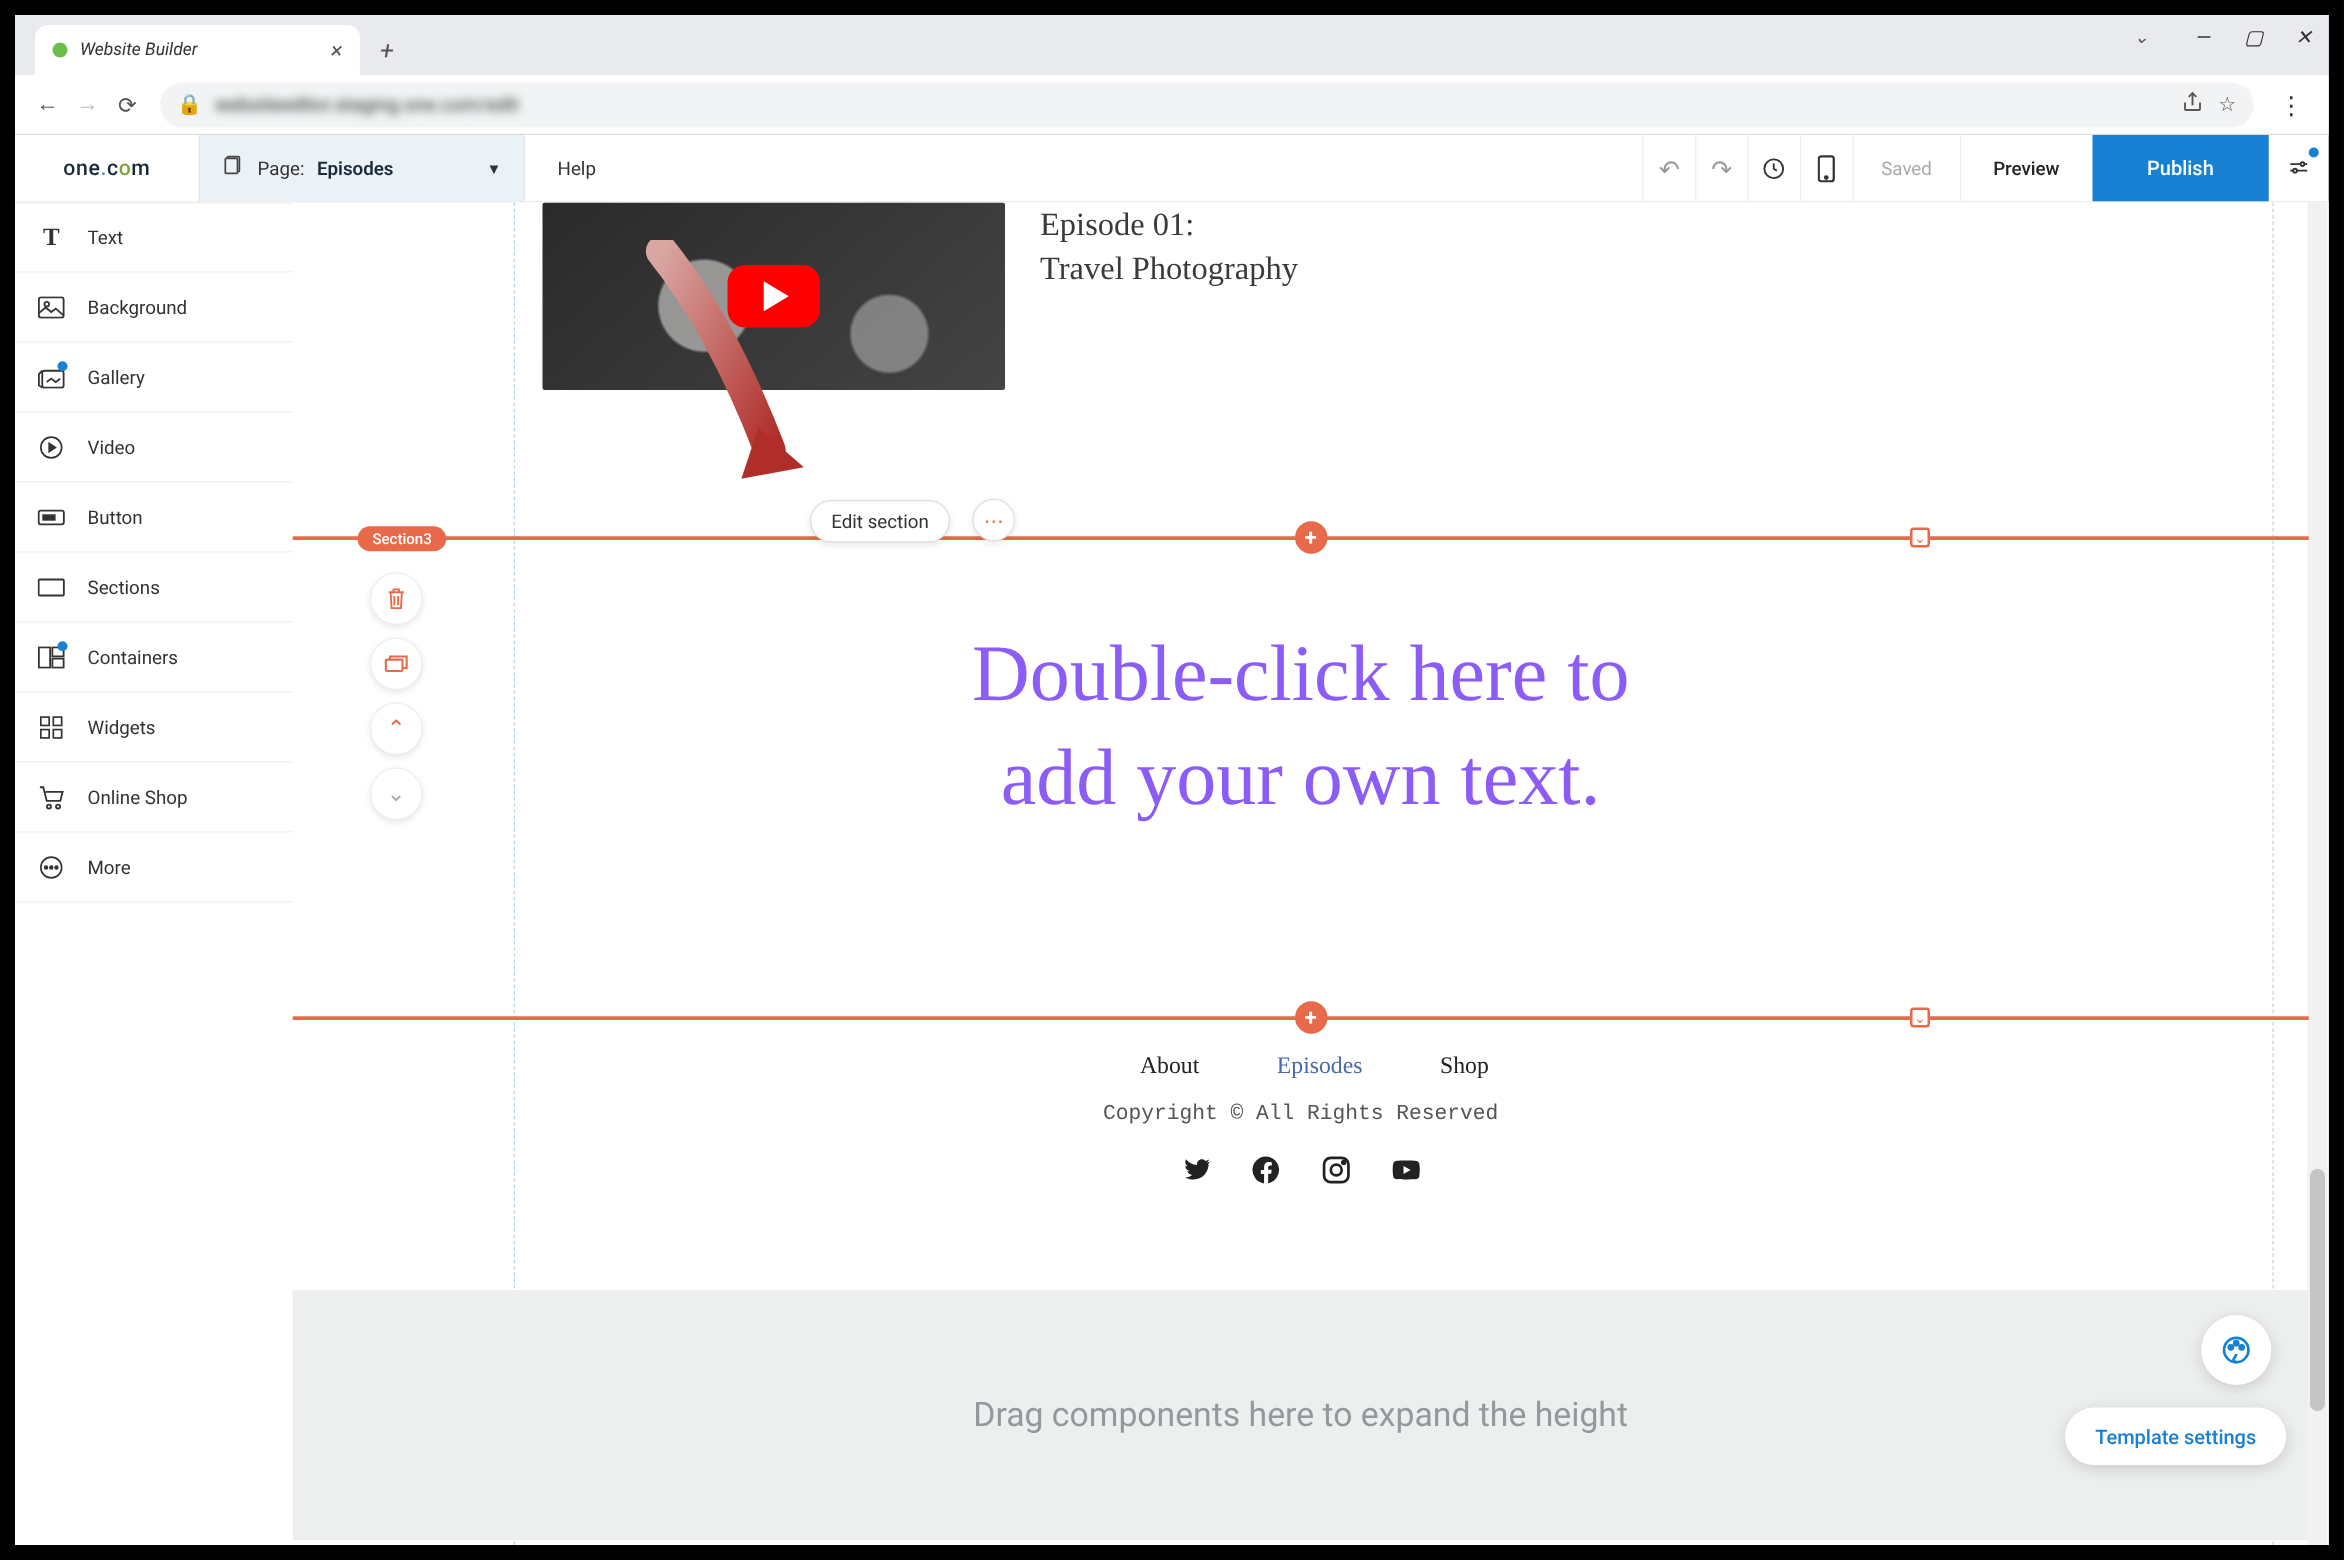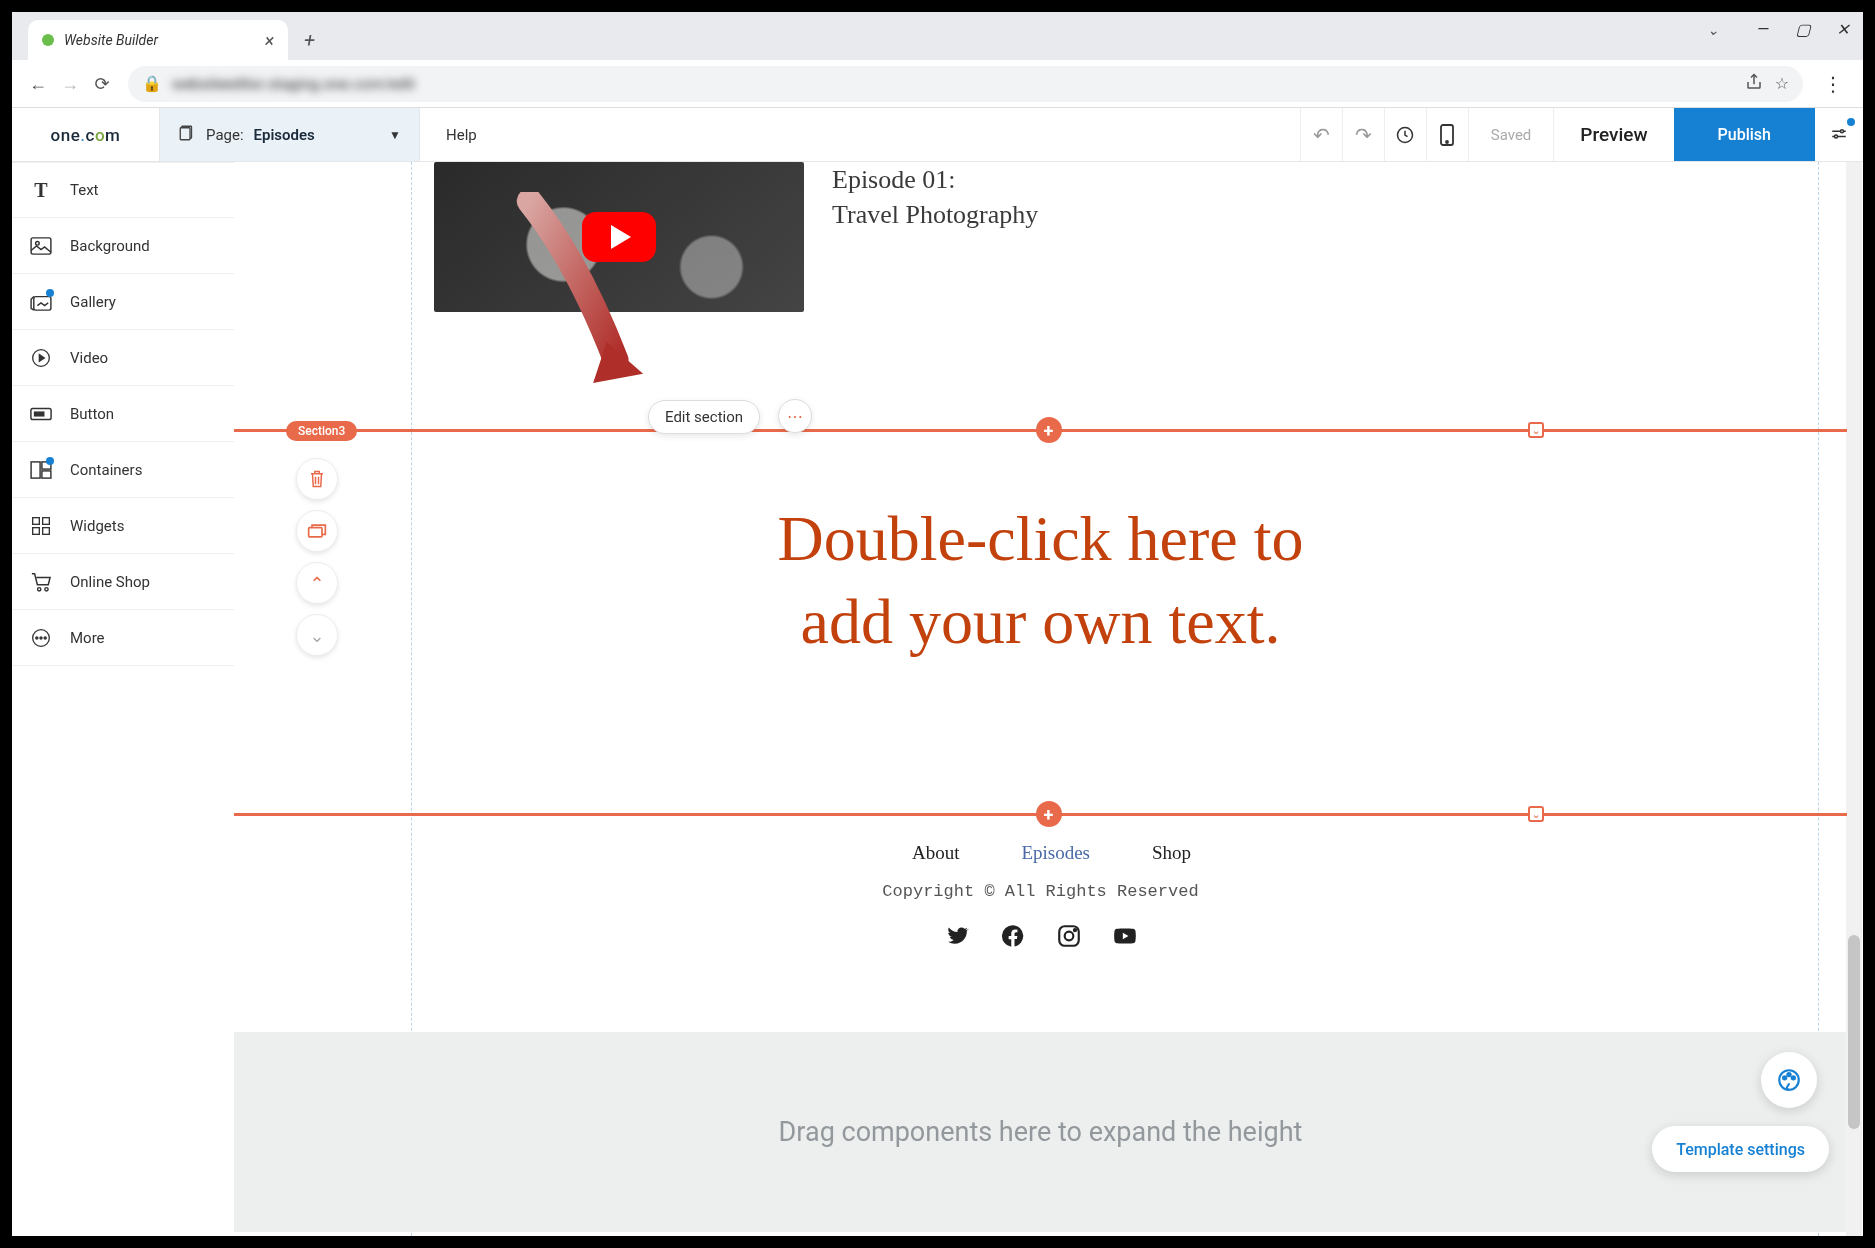--- a/index.html
+++ b/index.html
@@ -30,21 +30,21 @@
 .logo-cell .dot-orange { color: #5096c8; }
 .logo-cell .dot-green { color: #7aa53c; }
 .page-selector { background: #eaf2f8; display: flex; align-items: center; padding: 0 18px; gap: 10px; font-size: 15px; color: #333; min-width: 260px; border-right: 1px solid #e4e6e9; cursor: pointer; justify-content: center; }
 .page-selector .page-icon { font-size: 18px; color: #444; }
 .page-selector .page-bold { font-weight: 600; color: #1a2a3a; }
 .page-selector .caret { margin-left: auto; font-size: 12px; color: #333; }
 .help-cell { display: flex; align-items: center; padding: 0 26px; color: #333; font-size: 15px; }
 .top-spacer { flex: 1; }
 .icon-btn { width: 42px; display: flex; align-items: center; justify-content: center; color: #999; font-size: 20px; cursor: pointer; border-left: 1px solid #eee; height:100%; }
 .saved-cell { padding: 0 22px; display: flex; align-items: center; color: #aaa; font-size: 15px; border-left: 1px solid #eee; }
-.preview-cell { padding: 0 26px; display: flex; align-items: center; color: #222; font-weight: 500; font-size: 19px; border-left: 1px solid #eee; cursor: pointer; }
+.preview-cell { padding: 0 26px; display: flex; align-items: center; color: #222; font-weight: 500; font-size: 15px; border-left: 1px solid #eee; cursor: pointer; }
 .publish-btn { background: #1681d3; color: #fff; padding: 0 44px; display: flex; align-items: center; font-size: 16px; font-weight: 500; cursor: pointer; }
 .filter-btn { width: 48px; display: flex; align-items: center; justify-content: center; position: relative; cursor: pointer; }
 .filter-btn .badge { position: absolute; top: 10px; right: 8px; width: 8px; height: 8px; background: #1681d3; border-radius: 50%; }
 
 .app-body { display: flex; height: calc(100% - 48px - 48px - 54px); }
 
 .sidebar { width: 222px; background: #fff; overflow: hidden; }
 .side-item { height: 56px; display: flex; align-items: center; padding: 0 18px; gap: 18px; border-bottom: 1px solid #efefef; font-size: 15px; color: #333; cursor: pointer; position: relative; }
 .side-item:first-child { border-top: 1px solid #efefef; }
 .side-icon { width: 22px; height: 22px; display: flex; align-items: center; justify-content: center; color: #333; position: relative; }
@@ -80,21 +80,21 @@
 .section-tools { position: absolute; left: 62px; top: 296px; display: flex; flex-direction: column; gap: 10px; z-index:3;}
 .tool-circ { width: 42px; height: 42px; border-radius: 50%; background: #fff; border: 1px solid #eee; box-shadow: 0 2px 5px rgba(0,0,0,.1); display: flex; align-items: center; justify-content: center; font-size: 18px; cursor: pointer; }
 .tool-circ.trash { color: #e86a4a; }
 .tool-circ.duplicate { color: #e86a4a; }
 .tool-circ.up { color: #e86a4a; }
 .tool-circ.down { color: #aaa; }
 
 .guide-v1 { position:absolute; left:177px; top:0; bottom:0; border-left:1px dashed #bcd6e8; }
 .guide-v2 { position:absolute; left:1584px; top:0; bottom:0; border-left:1px dashed #bcd6e8; }
 
-.hero-text { position: absolute; left: 0; right: 16px; top: 335px; text-align: center; font-family: Georgia, 'Times New Roman', serif; color: #c2410c; font-size: 64px; line-height: 1.3; }
+.hero-text { position: absolute; left: 0; right: 16px; top: 335px; text-align: center; font-family: Georgia, 'Times New Roman', serif; color: #8b5cf6; font-size: 64px; line-height: 1.3; }
 
 .footer-area { position: absolute; left: 0; right: 16px; top: 666px; text-align: center; }
 .footer-links { display: flex; justify-content: center; gap: 40px; font-family: Georgia, serif; font-size: 19px; margin-top: 14px; }
 .footer-links span { cursor: pointer; color:#222;margin-left:22px;}
 .footer-links span.active { color: #4a6aa7; }
 .copyright { font-family: Liberation Mono, monospace; color: #555; font-size: 17px; margin-top: 18px; }
 .follow { font-family: Georgia, serif; color: #333; font-size: 19px; margin-top: 24px; }
 .social-row { display: flex; justify-content: center; gap: 30px; margin-top: 22px; }
 .social-icon { width: 26px; height: 26px; color: #222; cursor:pointer; }
 
@@ -234,20 +234,28 @@
         <span>Video</span>
       </div>
       <div class="side-item">
         <span class="side-icon">
             <svg width="22" height="14" viewBox="0 0 24 14" fill="none" stroke="currentColor" stroke-width="1.6">
               <rect x="1" y="1" width="22" height="12" rx="2"></rect>
               <rect x="5" y="5" width="10" height="4" fill="currentColor"></rect>
             </svg>
           </span>
         <span>Button</span>
+      </div>
+      <div class="side-item">
+        <span class="side-icon">
+            <svg width="22" height="16" viewBox="0 0 24 16" fill="none" stroke="currentColor" stroke-width="1.6">
+              <rect x="1" y="1" width="22" height="14" rx="1"></rect>
+            </svg>
+          </span>
+        <span>Sections</span>
       </div>
       <div class="side-item">
         <span class="side-icon">
             <svg width="22" height="18" viewBox="0 0 24 20" fill="none" stroke="currentColor" stroke-width="1.6">
               <rect x="1" y="1" width="10" height="18"></rect>
               <rect x="13" y="1" width="10" height="8"></rect>
               <rect x="13" y="11" width="10" height="8"></rect>
             </svg>
             <span class="side-dot"></span>
           </span>

